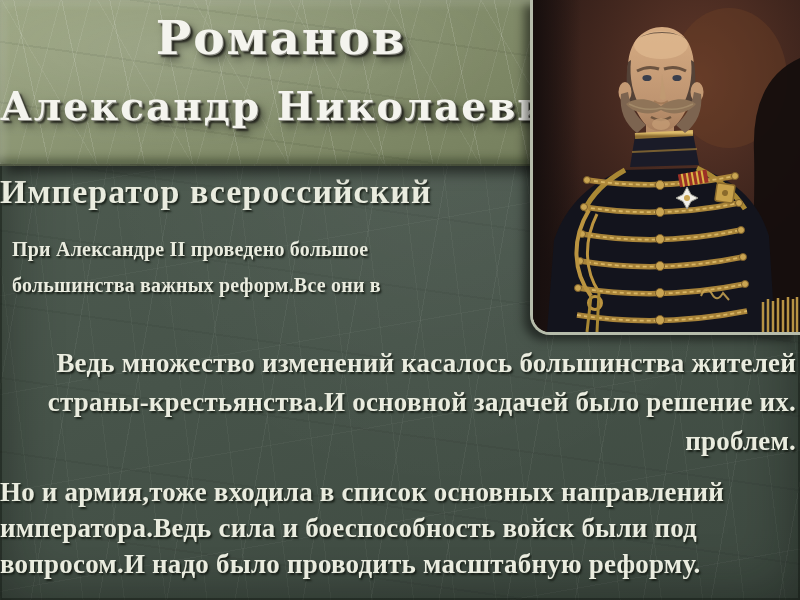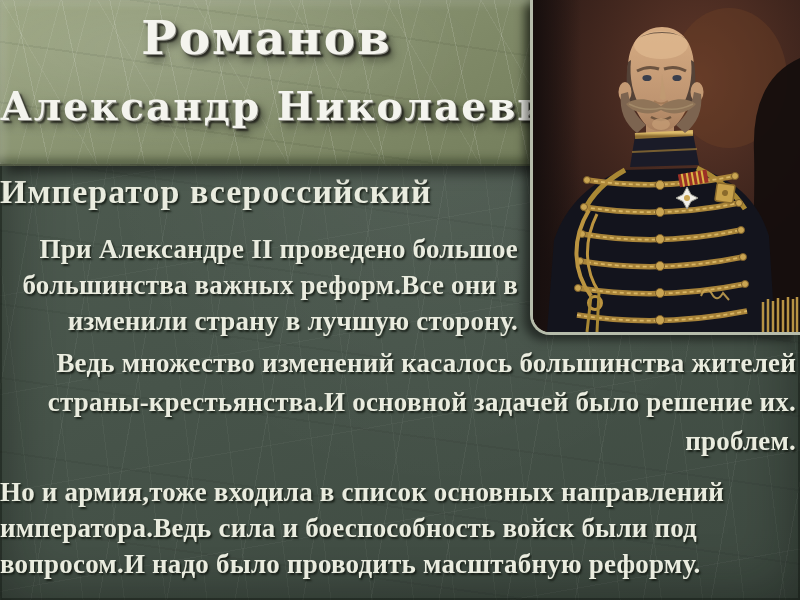--- a/index.html
+++ b/index.html
@@ -27,20 +27,21 @@
       repeating-linear-gradient(60deg, rgba(255,255,255,0.07) 0 1px, transparent 1px 83px),
       repeating-linear-gradient(8deg, rgba(70,80,55,0.12) 0 2px, transparent 2px 60px),
       linear-gradient(150deg,#99a37f 0%,#87916f 45%,#747e5c 100%);
     box-shadow:
       inset 4px 4px 8px rgba(255,255,255,0.16),
       inset -4px -5px 9px rgba(35,45,25,0.5),
       6px 7px 12px rgba(0,0,0,0.55);
     border-bottom:2px solid rgba(20,26,16,0.55);
     border-right:2px solid rgba(20,26,16,0.45);
     z-index:2;
+    padding-left:29px;
   }
   .title-line{
     position:absolute;left:0;width:100%;text-align:center;
     font-family:"DejaVu Serif", serif;font-weight:bold;color:#f4f4ee;
     text-shadow:1px 1px 0 #8d8d85, 3px 3px 2px rgba(28,28,24,0.85), 5px 6px 8px rgba(0,0,0,0.5);
     letter-spacing:2px;white-space:nowrap;
   }
   .title-line1{top:10px;font-size:47px;line-height:56px;}
   .title-line2{top:80px;font-size:39px;line-height:52px;}
   
@@ -53,21 +54,21 @@
   }
   .portrait-frame svg{display:block;}
   
   .chalk{
     position:absolute;color:#eaecdf;font-weight:bold;
     text-shadow:1.5px 1.5px 2px rgba(18,24,16,0.85);
     z-index:1;
   }
   .chalk .tl{display:block;white-space:nowrap;}
   .subtitle{left:0;top:169px;width:533px;font-size:34px;line-height:46px;letter-spacing:1px;}
-  .para1{left:0;top:231px;width:518px;text-align:right;font-size:27px;line-height:36px;letter-spacing:0.2px;}
+  .para1{left:12px;top:231px;width:518px;text-align:left;font-size:20px;line-height:36px;letter-spacing:0.2px;}
   .para2{left:10px;top:344px;width:786px;text-align:right;font-size:27px;line-height:39px;letter-spacing:0.2px;}
   .para2 .tl + .tl{padding-left:8px;}
   .para2 .tl:last-child{padding-left:0;margin-left:17px;}
   .para3{left:0;top:474px;width:800px;font-size:27px;line-height:36px;letter-spacing:0.2px;}
 </style>
 </head>
 <body>
 
 <div class="slide">
 
@@ -204,21 +205,20 @@
         <ellipse cx="128" cy="124" rx="9" ry="6" fill="#c29a73" opacity="0.85"></ellipse>
       </g>
     </svg>
   </div>
 
   <div class="chalk subtitle">Император всероссийский</div>
 
   <div class="chalk para1">
     <span class="tl">При Александре II проведено большое</span>
     <span class="tl">большинства важных реформ.Все они в</span>
-    <span class="tl">изменили страну в лучшую сторону.</span>
   </div>
 
   <div class="chalk para2">
     <span class="tl">Ведь множество изменений касалось большинства жителей</span>
     <span class="tl">страны-крестьянства.И основной задачей было решение их.</span>
     <span class="tl">проблем.</span>
   </div>
 
   <div class="chalk para3">
     <span class="tl">Но и армия,тоже входила в список основных направлений</span>

